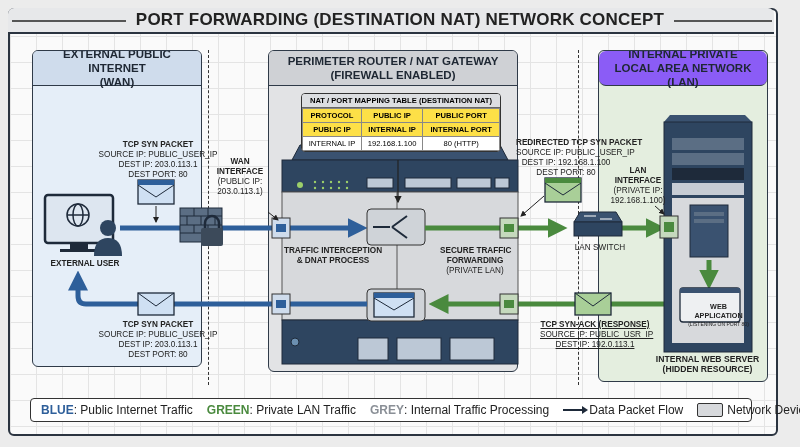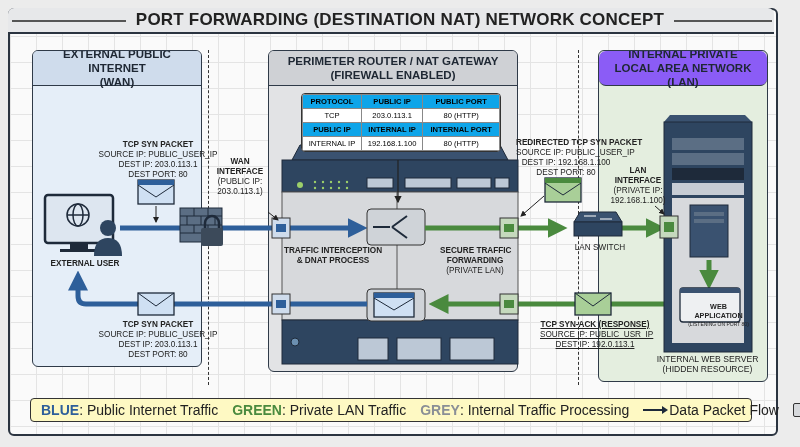--- a/index.html
+++ b/index.html
@@ -18,22 +18,22 @@
   .z-rtr .hdr{background:#cfd1d5;}
   .z-lan{left:598px;top:50px;width:168px;height:330px;background:#e4eedf;}
   .z-lan .hdr{background:#8b5cf6;border-radius:7px;}
   .dash{position:absolute;top:50px;height:335px;border-left:1.5px dashed #333;}
   .lbl{position:absolute;text-align:center;font-size:8.2px;line-height:10px;color:#222;white-space:nowrap;}
   .lbl b{font-weight:bold;}
   .nat{position:absolute;left:301px;top:93px;width:198px;border:1.5px solid #333;border-radius:4px;background:#fff;font-size:7.6px;overflow:hidden;}
   .nat .th{background:#dcdee1;font-weight:bold;text-align:center;padding:2px 0;border-bottom:1px solid #666;}
   .nat table{width:100%;border-collapse:collapse;}
   .nat td{border:1px solid #888;text-align:center;padding:2px 1px;}
-  .nat tr.h td{background:#0ea5e9;font-weight:bold;}
-  .legend{position:absolute;left:30px;top:398px;width:722px;height:24px;border:1.5px solid #333;border-radius:4px;background:#fef9c3;font-size:14px;color:#222;display:flex;align-items:center;gap:14px;padding-left:10px;box-sizing:border-box;}
+  .nat tr.h td{background:#fde047;font-weight:bold;}
+  .legend{position:absolute;left:30px;top:398px;width:722px;height:24px;border:1.5px solid #333;border-radius:4px;background:#ffffff;font-size:12px;color:#222;display:flex;align-items:center;gap:14px;padding-left:10px;box-sizing:border-box;}
   .legend .it{display:flex;align-items:center;gap:4px;white-space:nowrap;}
   svg{position:absolute;left:0;top:0;}
 </style>
 </head>
 <body>
 
 <div class="frame"></div>
 <div class="titlebar">
   <div class="rule" style="left:4px;width:760px;"></div>
 </div>
@@ -221,31 +221,27 @@
     </g>
   <line x1="655" y1="206" x2="664" y2="214" stroke="#222" marker-end="url(#ak)"></line>
   <g>
       <rect x="680" y="288" width="60" height="34" rx="3" fill="#eef0f2" stroke="#1e2a3a" stroke-width="1.3"></rect>
       <rect x="680" y="288" width="60" height="5" fill="#3a5270"></rect>
     </g>
 
 </svg>
 
 <div class="nat">
+  <div class="th">NAT / PORT MAPPING TABLE (DESTINATION NAT)</div>
   <table>
     <tbody>
         <tr class="h">
           <td>PROTOCOL</td>
           <td>PUBLIC IP</td>
           <td>PUBLIC PORT</td>
-        </tr>
-    <tr>
-          <td>TCP</td>
-          <td>203.0.113.1</td>
-          <td>80 (HTTP)</td>
         </tr>
     <tr class="h">
           <td>PUBLIC IP</td>
           <td>INTERNAL IP</td>
           <td>INTERNAL PORT</td>
         </tr>
     <tr>
           <td>INTERNAL IP</td>
           <td>192.168.1.100</td>
           <td>80 (HTTP)</td>
@@ -278,21 +274,21 @@
     <div>&amp; DNAT PROCESS</div>
 </div>
 <div class="lbl" style="left:440px;top:246px;width:70px;">
   <b>SECURE TRAFFIC</b><br><b>FORWARDING</b><div>(PRIVATE LAN)</div>
 </div>
 <div class="lbl" style="left:45px;top:259px;width:80px;font-weight:bold;">EXTERNAL USER</div>
 <div class="lbl" style="left:565px;top:243px;width:70px;font-weight:normal;">LAN SWITCH</div>
 <div class="lbl" style="left:680px;top:303px;width:77px;font-size:7.2px;line-height:8.5px;">
   <b>WEB</b><br><b>APPLICATION</b><div style="font-size:5px;">(LISTENING ON PORT 80)</div>
 </div>
-<div class="lbl" style="left:650px;top:354px;width:115px;font-weight:normal;font-size:8.6px;">
+<div class="lbl" style="left:650px;top:354px;width:115px;font-weight:bold;font-size:8.6px;">
   <div>INTERNAL WEB SERVER</div>
     <div>(HIDDEN RESOURCE)</div>
 </div>
 
 <div class="legend">
   <div class="it">
       <span><b style="color:#2e5f9a">BLUE</b><span>: Public Internet Traffic</span></span>
     </div>
   <div class="it">
       <span><b style="color:#4a8a3e">GREEN</b><span>: Private LAN Traffic</span></span>

